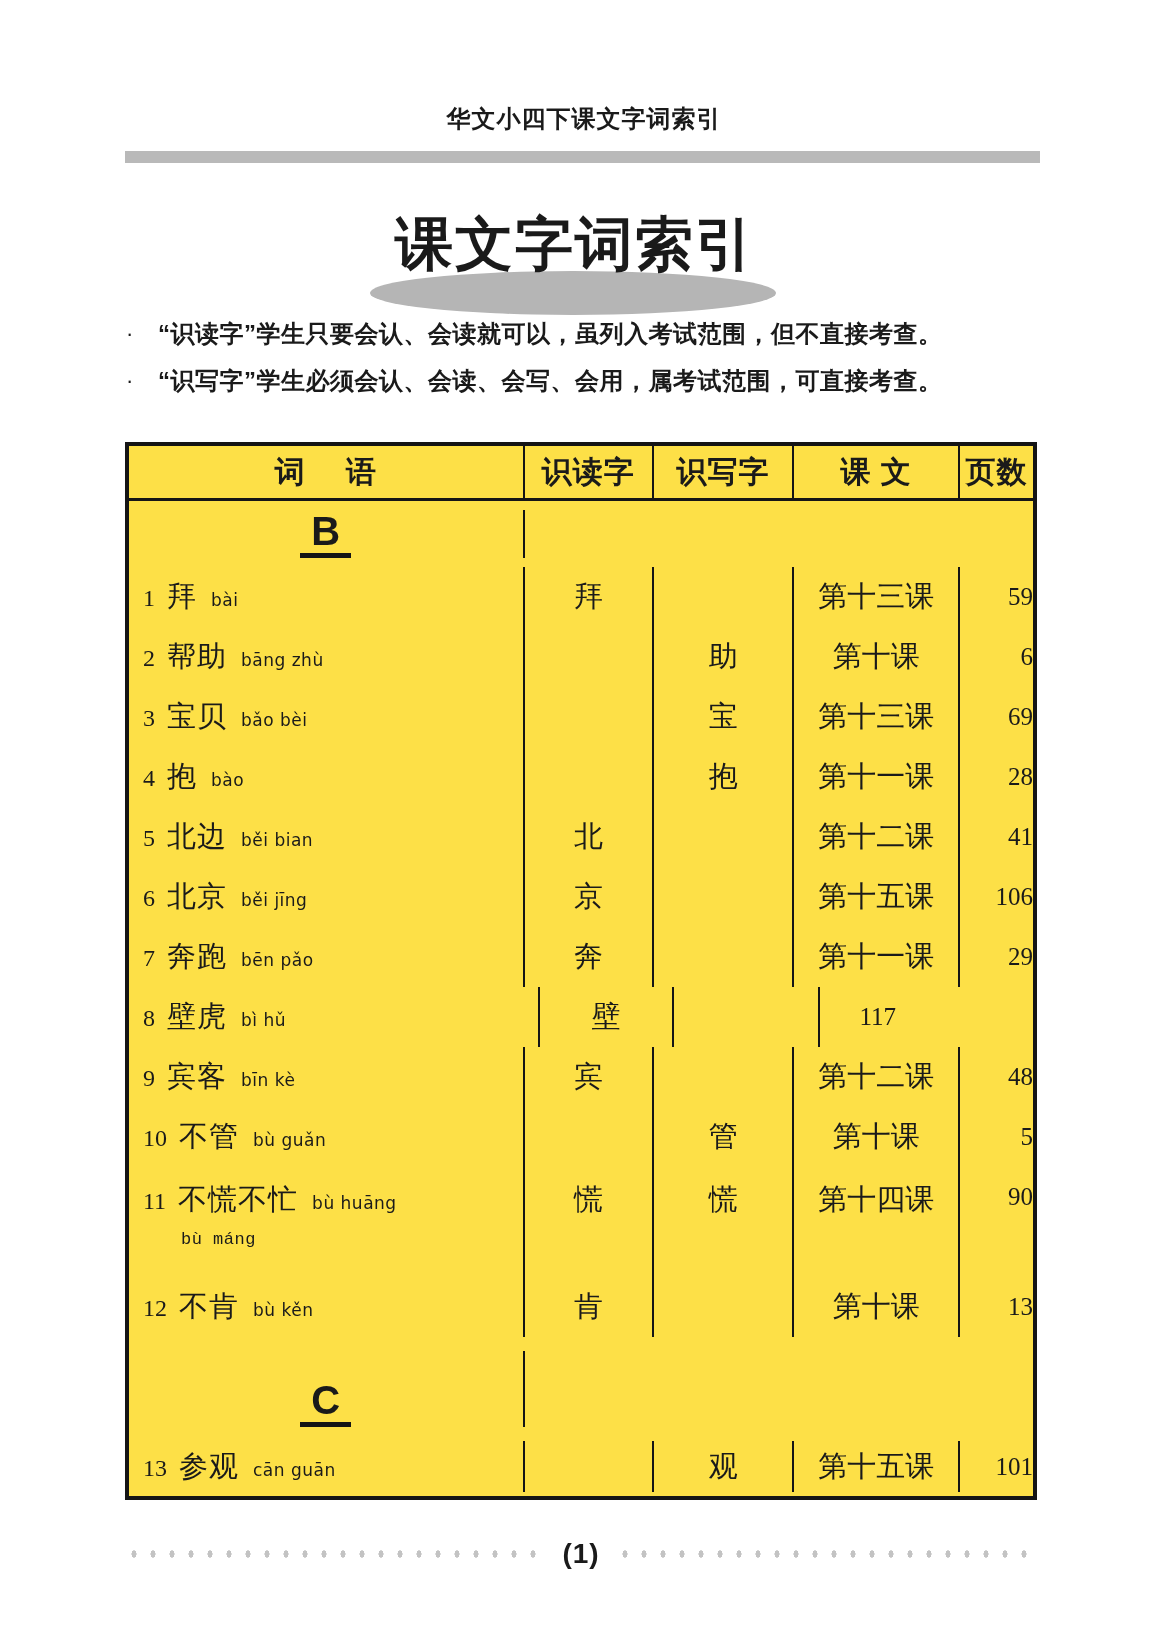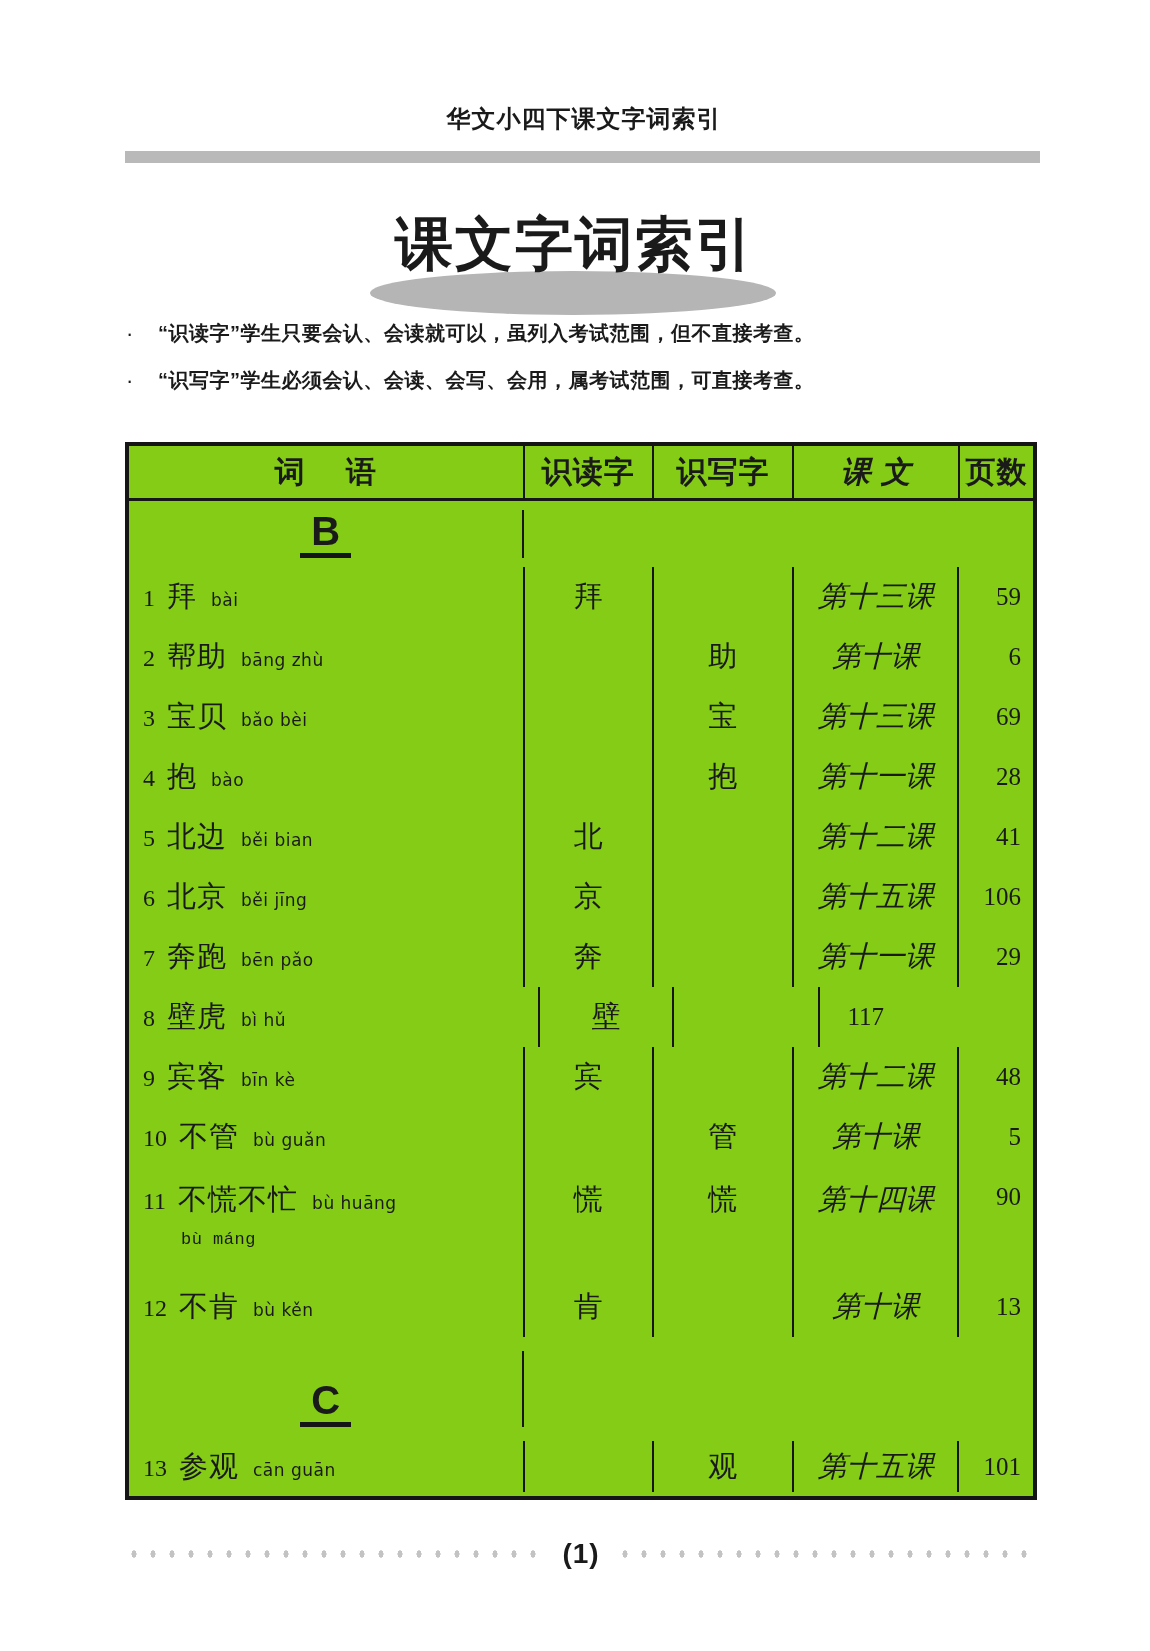--- a/index.html
+++ b/index.html
@@ -31,43 +31,43 @@
     background:var(--ellipse-gray);border-radius:50%;z-index:0;
   }
   .title{
     position:absolute;left:0;top:206px;width:1150px;text-align:center;
     font-size:58px;font-weight:700;letter-spacing:2px;z-index:1;
   }
   
   .notes{position:absolute;left:126px;top:318px;width:860px;list-style:none;}
   .note{display:flex;align-items:flex-start;margin-bottom:15px;}
   .bullet{width:32px;font-size:22px;line-height:32px;}
-  .note-text{font-size:20px;font-weight:600;line-height:31px;letter-spacing:0.5px;}
+  .note-text{font-size:24px;font-weight:600;line-height:31px;letter-spacing:0.5px;}
   
   .vocab-table{
     position:absolute;left:125px;top:442px;width:912px;height:1058px;
-    border:4px solid var(--line);background:#84cc16;overflow:hidden;
+    border:4px solid var(--line);background:#fde047;overflow:hidden;
   }
   .thead{display:flex;height:55px;border-bottom:3px solid var(--line);}
   .thead .cell{
     justify-content:center;padding:0;white-space:pre;
     font-size:30px;font-weight:700;letter-spacing:1px;
   }
   .tbody{display:flex;flex-direction:column;height:991px;}
   .trow{display:flex;flex:none;}
   .cell{
     display:flex;align-items:center;height:100%;
     border-right:2px solid var(--line);
   }
   .trow .cell{height:auto;}
   .col-word{width:411px;justify-content:flex-start;padding-left:14px;}
   .col-shidu{width:134px;justify-content:center;}
   .col-shixie{width:146px;justify-content:center;}
-  .col-lesson{width:172px;justify-content:center;font-style:italic;}
-  .col-page{width:76px;justify-content:flex-end;padding-right:12px;border-right:none;}
+  .col-lesson{width:172px;justify-content:center;}
+  .col-page{width:76px;justify-content:flex-end;padding-right:0;border-right:none;}
   
   .section-row{align-items:center;}
   .sec-b{height:66px;}
   .sec-c{height:104px;}
   .sec-cell{justify-content:center;padding-left:0;}
   .section-letter{
     font-size:40px;font-weight:600;line-height:1.05;
     border-bottom:5px solid var(--line);padding:0 11px 1px;
   }
   .sec-c .section-letter{margin-top:28px;}

